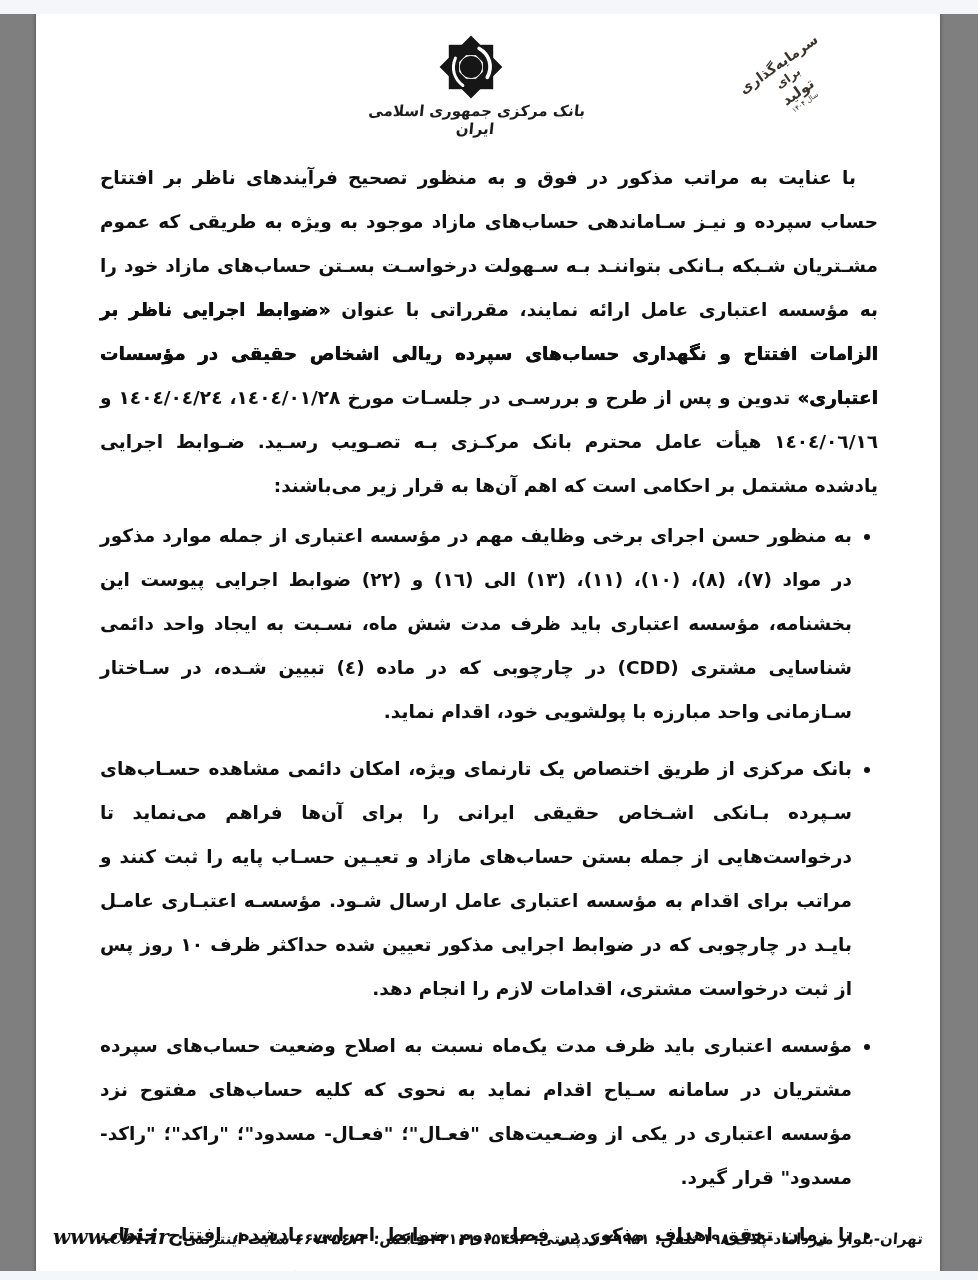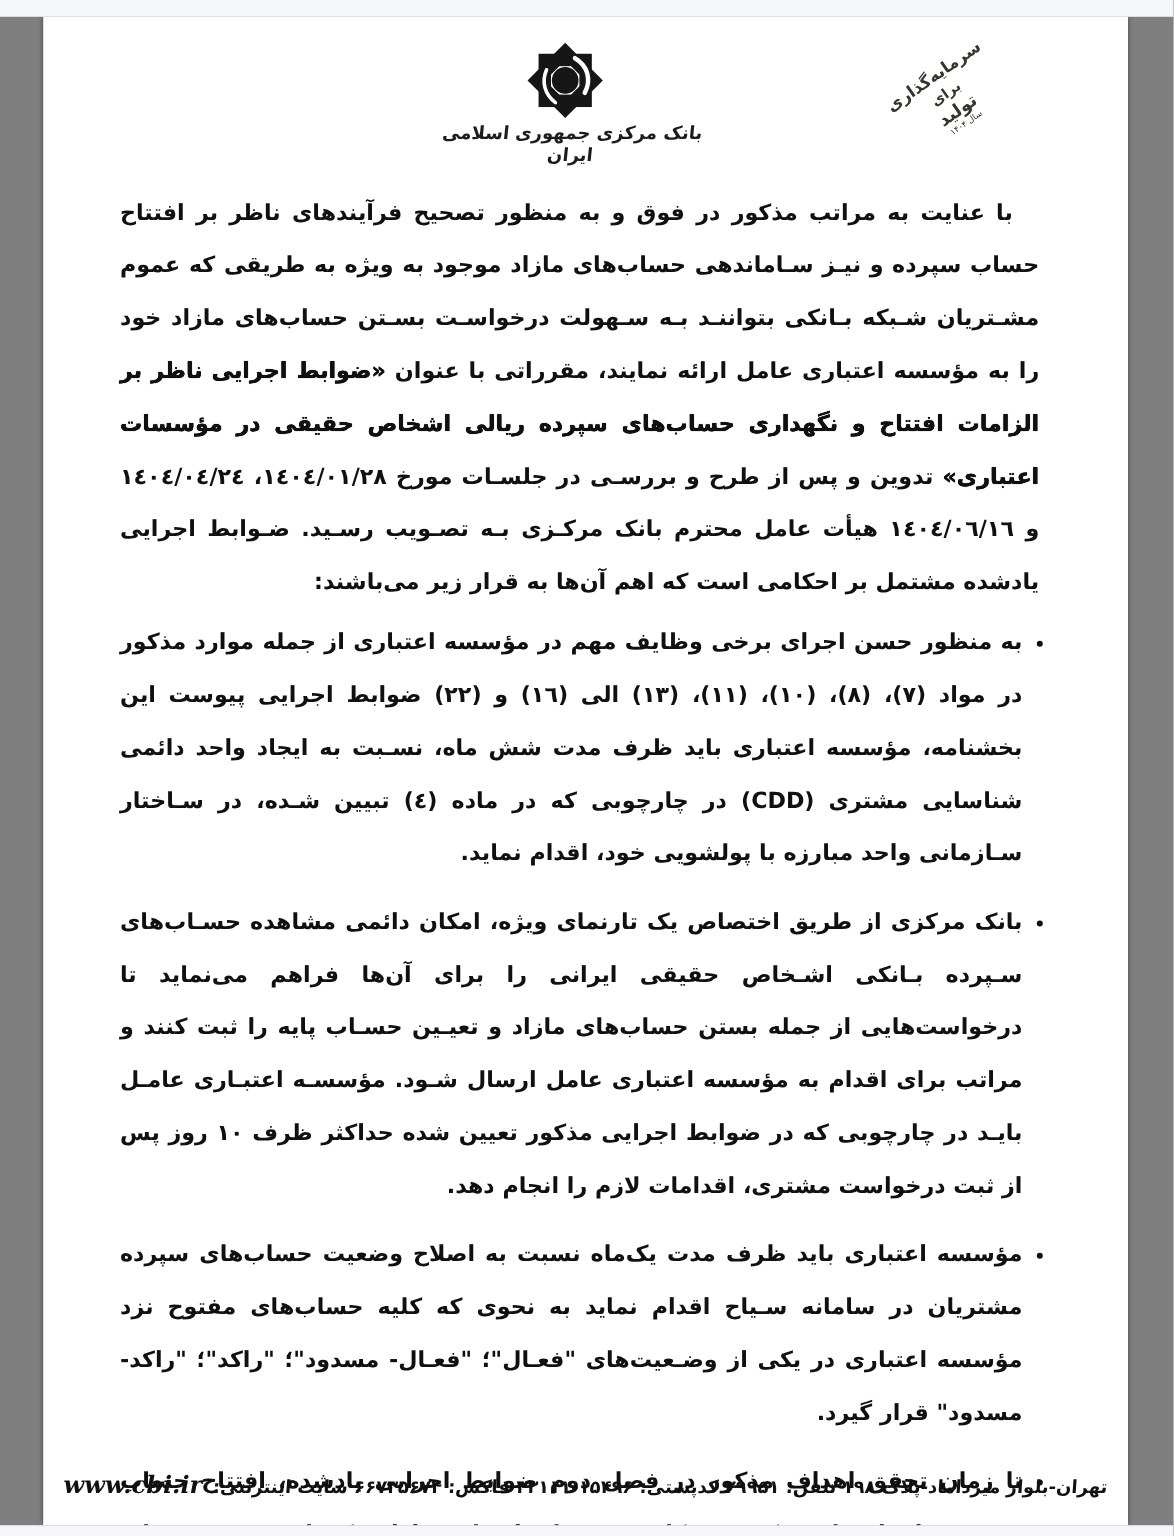--- a/index.html
+++ b/index.html
@@ -49,21 +49,21 @@
     position:absolute;right:10px;top:208px;
     font-size:38px;font-weight:bold;color:rgba(214,106,106,.5);
     font-family:"DejaVu Sans",sans-serif;letter-spacing:1px;
   }
   
   .content{
     position:absolute;top:142px;right:62px;left:64px;z-index:2;
     direction:rtl;text-align:justify;
     font-size:18.5px;line-height:44px;color:#101010;font-weight:bold;
   }
-  .intro{margin:0 12px 6px 0;text-indent:22px;}
+  .intro{margin:0 0 6px 0;text-indent:22px;}
   .intro .emph{text-shadow:0 0 .7px #000, 0 0 .4px #000;}
   ul.points{margin:6px 0 0 0;padding:0 26px 0 0;list-style:disc;}
   ul.points li{margin-bottom:13px;}
   
   .footer{
     position:absolute;left:0;right:0;bottom:22px;z-index:2;
     text-align:center;direction:rtl;
     font-size:15px;color:#111;font-weight:bold;
     transform:skewX(-4deg);
   }

